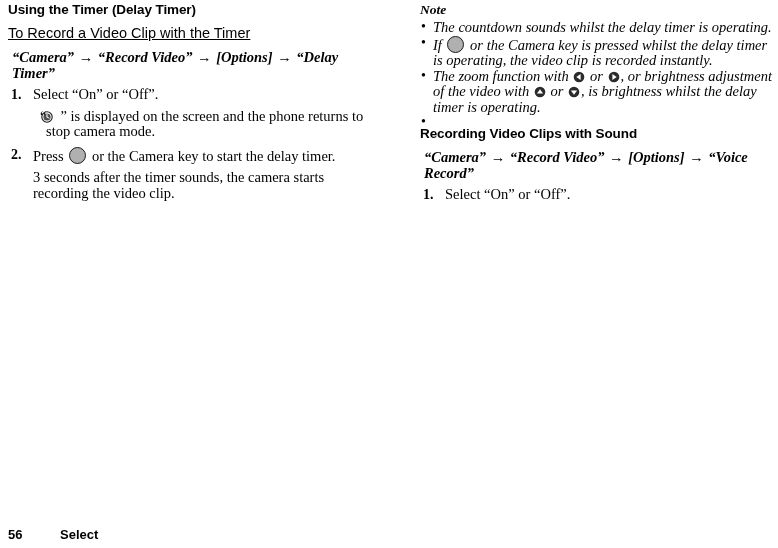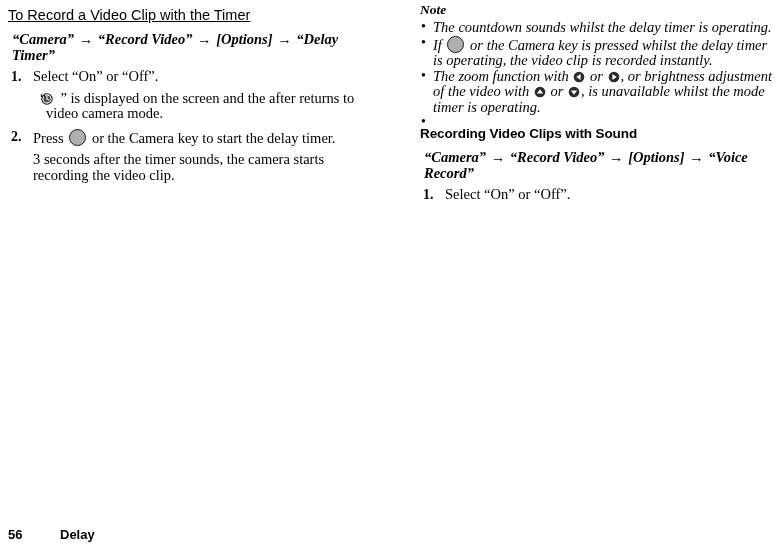--- a/index.html
+++ b/index.html
@@ -161,20 +161,21 @@
   .footer .pg   { display: inline-block; width: 52px; }
   .footer .chap { display: inline-block; }
 </style>
 </head>
 <body>
 
 <div class="page">
 
   <div class="col col-left">
 
+    <div class="h-sans-bold" style="margin-top:2px;">Using the Timer (Delay Timer)</div>
 
     <div class="h-sans-plain" style="margin-top:7px;text-decoration:underline;">To Record a Video Clip with the Timer</div>
 
     <div class="crumb" style="margin-top:8px; width:352px;">
       <span>“Camera”</span>
       <span class="arw">→</span>
       <span>“Record Video”</span>
       <span class="arw">→</span>
       <span>[Options]</span>
       <span class="arw">→</span>
@@ -186,21 +187,21 @@
       <div class="oitem">
         <span class="onum">1.</span>
         <span class="otext">Select “On” or “Off”.</span>
       </div>
 
       <div class="subpara" style="margin-top:6px; padding-left:38px; text-indent:-6px;">
         <span>“</span><span class="ico ico-timer"><svg viewBox="0 0 12 12" width="12" height="12" aria-hidden="true">
               <circle cx="6" cy="6" r="5.2" fill="none" stroke="#1a1a1a" stroke-width="1.1"></circle>
               <circle cx="6" cy="6" r="3.6" fill="#4d4d4d"></circle>
               <path d="M6 6 L6 3.4 M6 6 L8 7.1" stroke="#ffffff" stroke-width="1" stroke-linecap="round" fill="none"></path>
-            </svg></span><span>” is displayed on the screen and the after returns to video camera mode.</span>
+            </svg></span><span>” is displayed on the screen and the phone returns to stop camera mode.</span>
       </div>
 
       <div class="oitem" style="margin-top:7px;">
         <span class="onum">2.</span>
         <span class="otext"><span>Press</span> <span class="ico ico-center"></span> <span>or the Camera key to start the delay timer.</span></span>
       </div>
 
       <div class="subpara" style="margin-top:6px;">3 seconds after the timer sounds, the camera starts recording the video clip.</div>
 
     </div>
@@ -229,21 +230,21 @@
                 <path d="M7.6 2.9 L7.6 9.1 L3.3 6 Z" fill="#ffffff"></path>
               </svg></span> <span>or</span> <span class="ico ico-dpad"><svg viewBox="0 0 12 12" width="12" height="12" aria-hidden="true">
                 <circle cx="6" cy="6" r="5.3" fill="#2b2b2b"></circle>
                 <path d="M4.4 2.9 L4.4 9.1 L8.7 6 Z" fill="#ffffff"></path>
               </svg></span><span>, or brightness adjustment of the video with</span> <span class="ico ico-dpad"><svg viewBox="0 0 12 12" width="12" height="12" aria-hidden="true">
                 <circle cx="6" cy="6" r="5.3" fill="#2b2b2b"></circle>
                 <path d="M2.9 7.6 L9.1 7.6 L6 3.3 Z" fill="#ffffff"></path>
               </svg></span> <span>or</span> <span class="ico ico-dpad"><svg viewBox="0 0 12 12" width="12" height="12" aria-hidden="true">
                 <circle cx="6" cy="6" r="5.3" fill="#2b2b2b"></circle>
                 <path d="M2.9 4.4 L9.1 4.4 L6 8.7 Z" fill="#ffffff"></path>
-              </svg></span><span>, is unavailable whilst the mode timer is operating.</span></span>
+              </svg></span><span>, is brightness whilst the delay timer is operating.</span></span>
       </div>
 
       <div class="bitem">
         <span class="bullet">•</span>
       </div>
 
     </div>
 
     <div class="h-sans-bold" style="margin-top:11px;">Recording Video Clips with Sound</div>
 
@@ -260,16 +261,16 @@
     <div class="olist" style="margin-top:6px;">
       <div class="oitem">
         <span class="onum">1.</span>
         <span class="otext">Select “On” or “Off”.</span>
       </div>
     </div>
 
   </div>
 
   <div class="footer">
-    <span class="pg">56</span><span class="chap">Delay</span>
+    <span class="pg">56</span><span class="chap">Select</span>
   </div>
 
 </div>
 
 </body></html>

